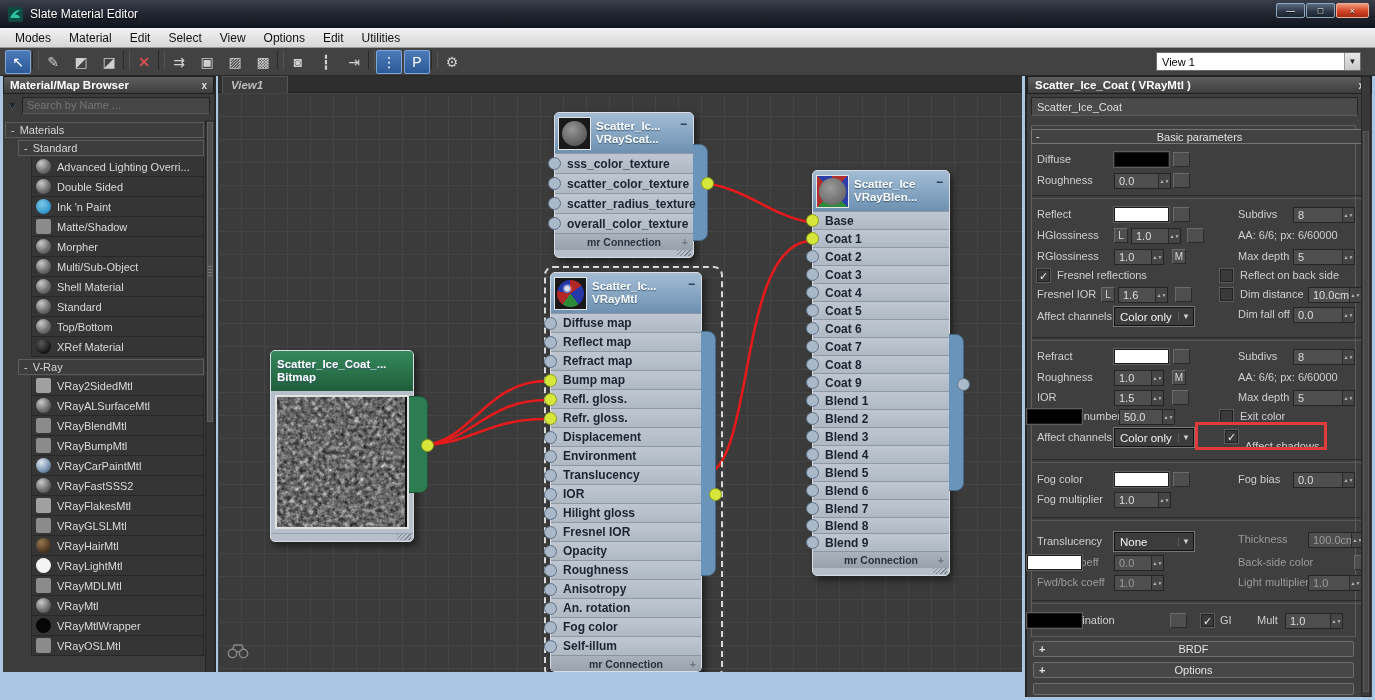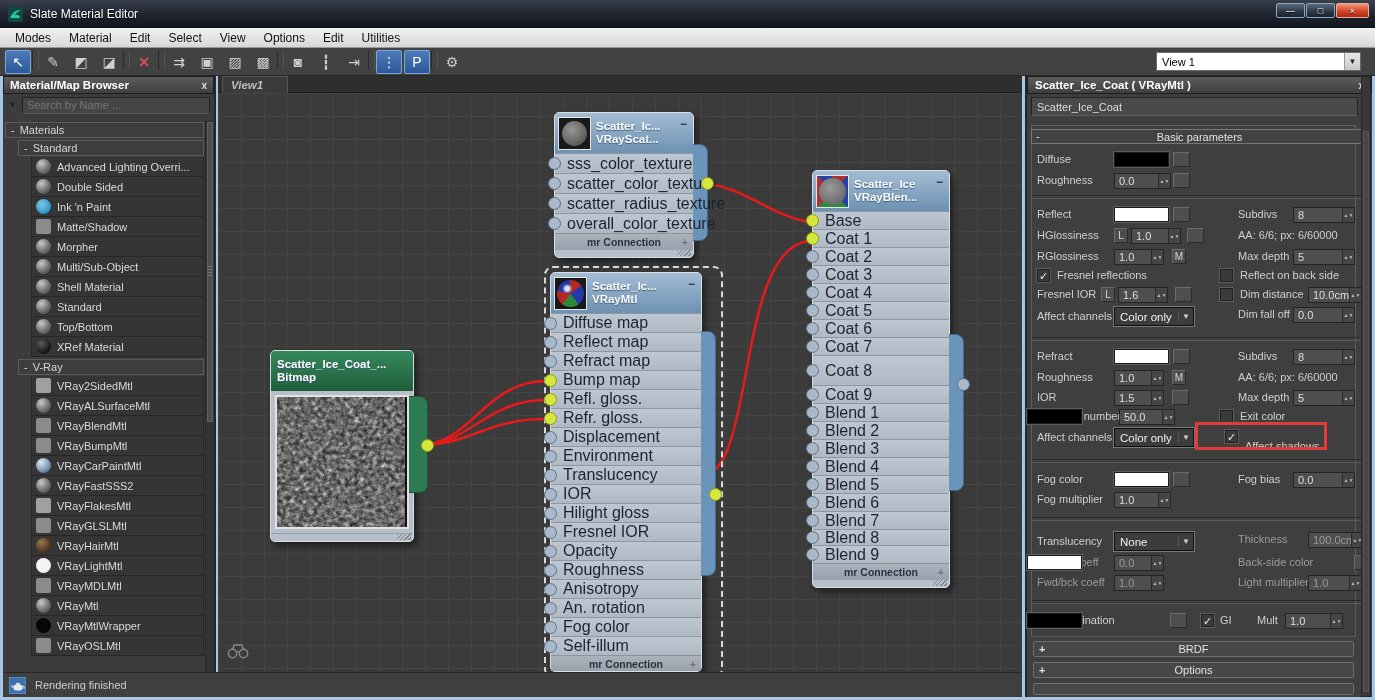--- a/index.html
+++ b/index.html
@@ -97,21 +97,21 @@
   .thumb-blend .thumb-circle { inset:2px; background:radial-gradient(circle at 42% 38%, #9a9a9a, #6a6a6a 75%); }
   .thumb-mtl { position:absolute; inset:2px; border-radius:50%;
     background:radial-gradient(circle at 38% 32%, rgba(255,255,255,.85) 0 2px, rgba(255,255,255,0) 5px),
       conic-gradient(#b22727 0 15%, #2438a8 15% 40%, #2d8a3a 40% 60%, #b22727 60% 78%, #2438a8 78%); }
   .n-titles { line-height:13px; overflow:hidden; }
   .n-title, .n-sub { font-weight:bold; color:#fff; font-size:11.5px; text-shadow:0 1px 1px #3a5a78; white-space:nowrap; }
   .n-min { position:absolute; right:6px; top:4px; color:#203448; font-weight:bold; font-size:12px; }
   .n-slots { position:relative; z-index:1; }
   .n-slot { position:relative; background:linear-gradient(#bec7d1,#afb9c4); border-top:1px solid #8e98a3;
     display:flex; align-items:center; padding-left:12px; color:#1c2330; }
-  .n-slot .lbl { font-size:16px; }
+  .n-slot .lbl { font-size:12px;font-weight:bold; }
   .n-dot { position:absolute; left:-7px; top:50%; margin-top:-6.5px; width:13px; height:13px; border-radius:50%;
     background:#a9b9c9; border:1px solid #5e7186; z-index:3; }
   .n-dot.connected, .n-outdot.connected { background:#d7e63a; border-color:#8d9c1e; }
   .n-outdot { position:absolute; right:-21px; width:13px; height:13px; border-radius:50%;
     background:#a9b9c9; border:1px solid #5e7186; z-index:3; }
   .n-mrconn { position:relative; z-index:1; height:16px; background:linear-gradient(#aab2bc,#99a2ac);
     border-top:1px solid #80ememe8a95; border-top:1px solid #8a93a0; color:#2a3240; font-weight:bold; font-size:10.5px;
     display:flex; align-items:center; justify-content:center; }
   .n-mrconn .plus { position:absolute; right:5px; color:#6b7480; font-weight:bold; }
   .n-footer { position:relative; z-index:1; height:8px; background:#b7c0ca; border-radius:0 0 4px 4px; border-top:1px solid #98a1ac; }
@@ -452,21 +452,21 @@
             <span class="lbl">Coat 5</span>
           </div>
             <div class="n-slot" style="height:18px;">
             <span class="n-dot"></span>
             <span class="lbl">Coat 6</span>
           </div>
             <div class="n-slot" style="height:18px;">
             <span class="n-dot"></span>
             <span class="lbl">Coat 7</span>
           </div>
-            <div class="n-slot" style="height:30px;">
+            <div class="n-slot" style="height:18px;">
             <span class="n-dot"></span>
             <span class="lbl">Coat 8</span>
           </div>
             <div class="n-slot" style="height:18px;">
             <span class="n-dot"></span>
             <span class="lbl">Coat 9</span>
           </div>
             <div class="n-slot" style="height:18px;">
             <span class="n-dot"></span>
             <span class="lbl">Blend 1</span>
@@ -878,23 +878,13 @@
       <span class="pm">+</span>
       <span>Options</span>
     </div>
     <div class="rollout" style="top:607px; height:12px;"></div>
 
     <div class="p-scroll">
         <span class="handle"></span>
       </div>
   </div>
 
-  <div class="statusbar">
-    <svg width="17" height="17" viewBox="0 0 18 18">
-      <rect width="18" height="18" rx="2" fill="#3e6fae" stroke="#7aa2d6"></rect>
-      <ellipse cx="9.5" cy="11" rx="5" ry="3.4" fill="#e9e9e9"></ellipse>
-      <rect x="7.6" y="6.2" width="3.8" height="2" fill="#e9e9e9"></rect>
-      <path d="M4.7 10 L2 8 L3.4 11.6 Z" fill="#e9e9e9"></path>
-      <path d="M14.3 9.6 q2.6 0.3 1.4 2.8" stroke="#e9e9e9" stroke-width="1.1" fill="none"></path>
-    </svg>
-    <span class="txt">Rendering finished</span>
-  </div>
 </div>
 
 </body></html>

